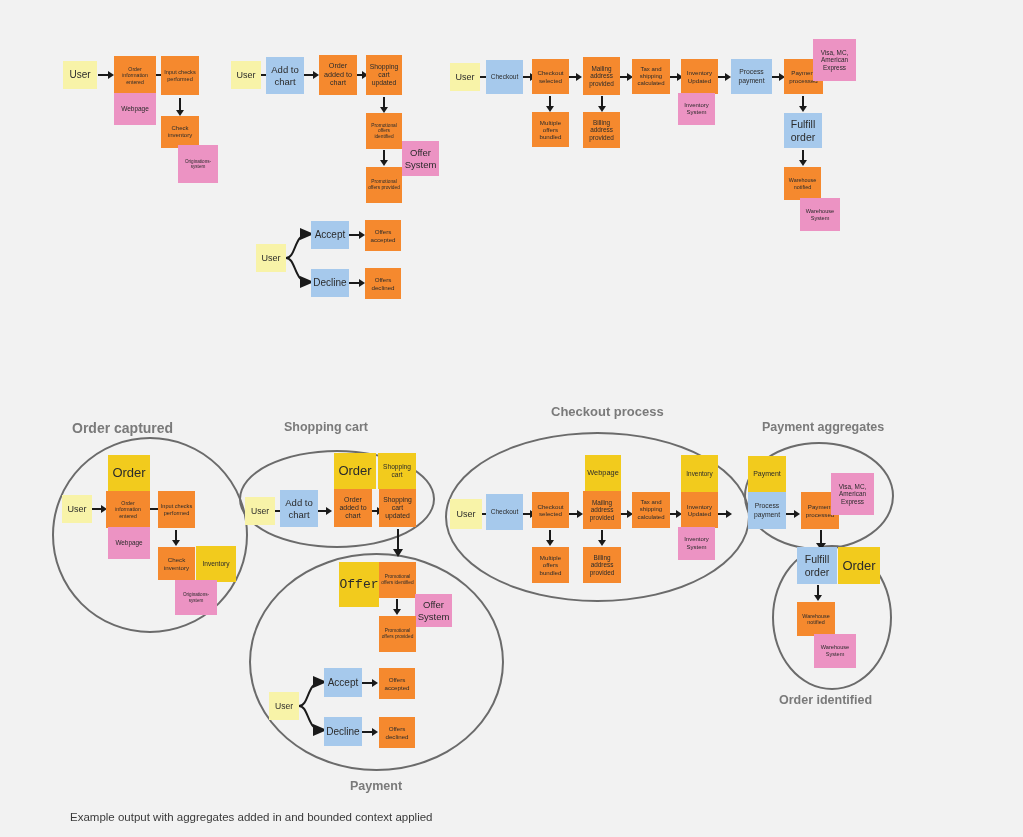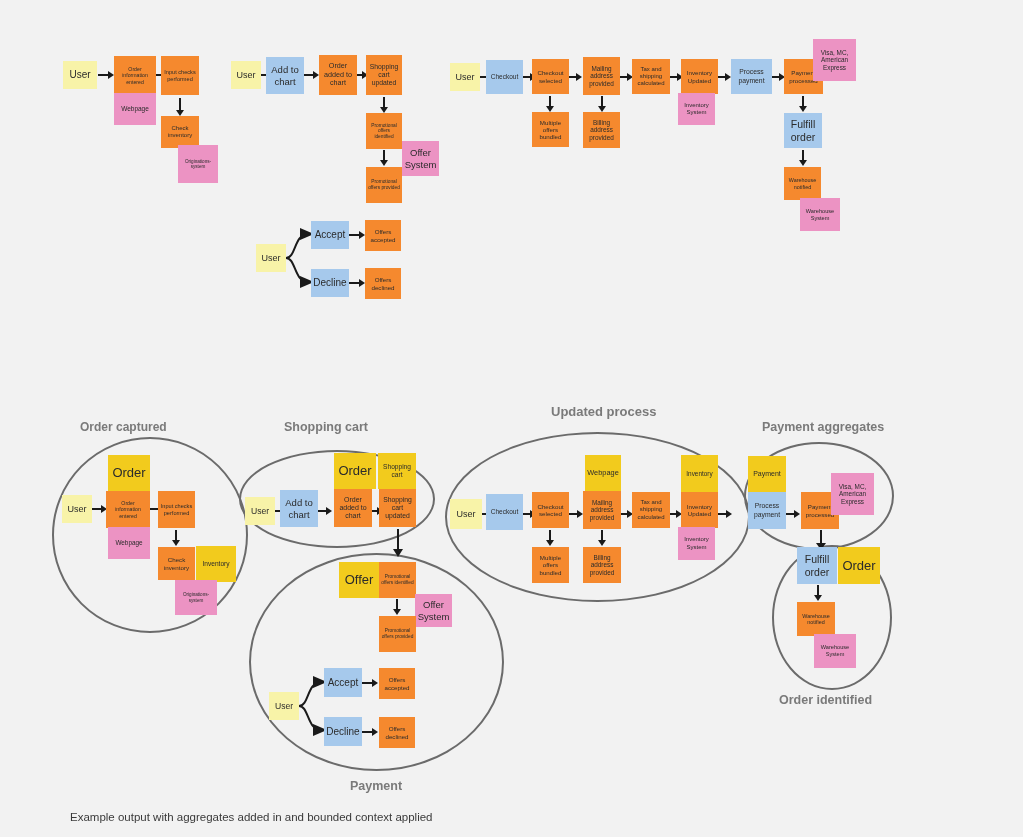--- a/index.html
+++ b/index.html
@@ -198,27 +198,27 @@
   <div class="note command" style="left:784px;top:113px;width:38px;height:35px;font-size:10.5px;">Fulfill order</div>
   <div class="arrow down" style="left:798px;top:150px;width:10px;height:16px;">
     <div class="shaft" style="height:11px;"></div>
       <div class="head"></div>
   </div>
   <div class="note event" style="left:784px;top:167px;width:37px;height:33px;font-size:5.4px;">Warehouse notified</div>
   <div class="note system" style="left:800px;top:198px;width:40px;height:33px;font-size:5.6px;">Warehouse System</div>
 
 
   <div class="context" style="left:52px;top:437px;width:196px;height:196px;"></div>
-  <div class="context-label" style="left:80px;top:420px;font-size:12px;">Order captured</div>
+  <div class="context-label" style="left:72px;top:420px;font-size:14px;">Order captured</div>
 
   <div class="context" style="left:239px;top:450px;width:196px;height:98px;"></div>
   <div class="context-label" style="left:284px;top:420px;font-size:12.5px;">Shopping cart</div>
 
   <div class="context" style="left:445px;top:432px;width:305px;height:170px;"></div>
-  <div class="context-label" style="left:551px;top:404px;font-size:13px;">Updated process</div>
+  <div class="context-label" style="left:551px;top:404px;font-size:13px;">Checkout process</div>
 
   <div class="context" style="left:744px;top:442px;width:150px;height:108px;"></div>
   <div class="context-label" style="left:762px;top:420px;font-size:12.5px;">Payment aggregates</div>
 
   <div class="context" style="left:772px;top:545px;width:120px;height:145px;"></div>
   <div class="context-label" style="left:779px;top:693px;font-size:12.5px;">Order identified</div>
 
   <div class="context" style="left:249px;top:553px;width:255px;height:218px;"></div>
   <div class="context-label" style="left:350px;top:779px;font-size:12.5px;">Payment</div>
 
@@ -259,21 +259,21 @@
   <div class="arrow right" style="left:372px;top:506px;width:11px;height:10px;">
     <div class="shaft" style="width:6px;"></div>
       <div class="head"></div>
   </div>
   <div class="note event" style="left:379px;top:489px;width:37px;height:38px;font-size:6.8px;">Shopping cart updated</div>
   <div class="arrow down" style="left:392px;top:529px;width:12px;height:28px;">
     <div class="shaft" style="height:21px;"></div>
       <div class="head" style="margin-left:-5px;border-left-width:5px;border-right-width:5px;border-top-width:8px;"></div>
   </div>
 
-  <div class="note aggregate" style="left:339px;top:562px;width:40px;height:36px;font-size:13px;">Offer</div>
+  <div class="note aggregate" style="left:339px;top:562px;width:40px;height:45px;font-size:13px;font-family:Liberation Mono, monospace;">Offer</div>
   <div class="note event" style="left:379px;top:562px;width:37px;height:36px;font-size:4.8px;">Promotional offers identified</div>
   <div class="note system" style="left:415px;top:594px;width:37px;height:33px;font-size:9.5px;">Offer System</div>
   <div class="arrow down" style="left:392px;top:599px;width:10px;height:16px;">
     <div class="shaft" style="height:11px;"></div>
       <div class="head"></div>
   </div>
   <div class="note event" style="left:379px;top:616px;width:37px;height:36px;font-size:4.8px;">Promotional offers provided</div>
 
   <div class="note actor" style="left:269px;top:692px;width:30px;height:28px;font-size:8.6px;">User</div>
   <svg class="branch" style="left:299px;top:670px;width:30px;height:72px;" viewBox="0 0 30 72">

